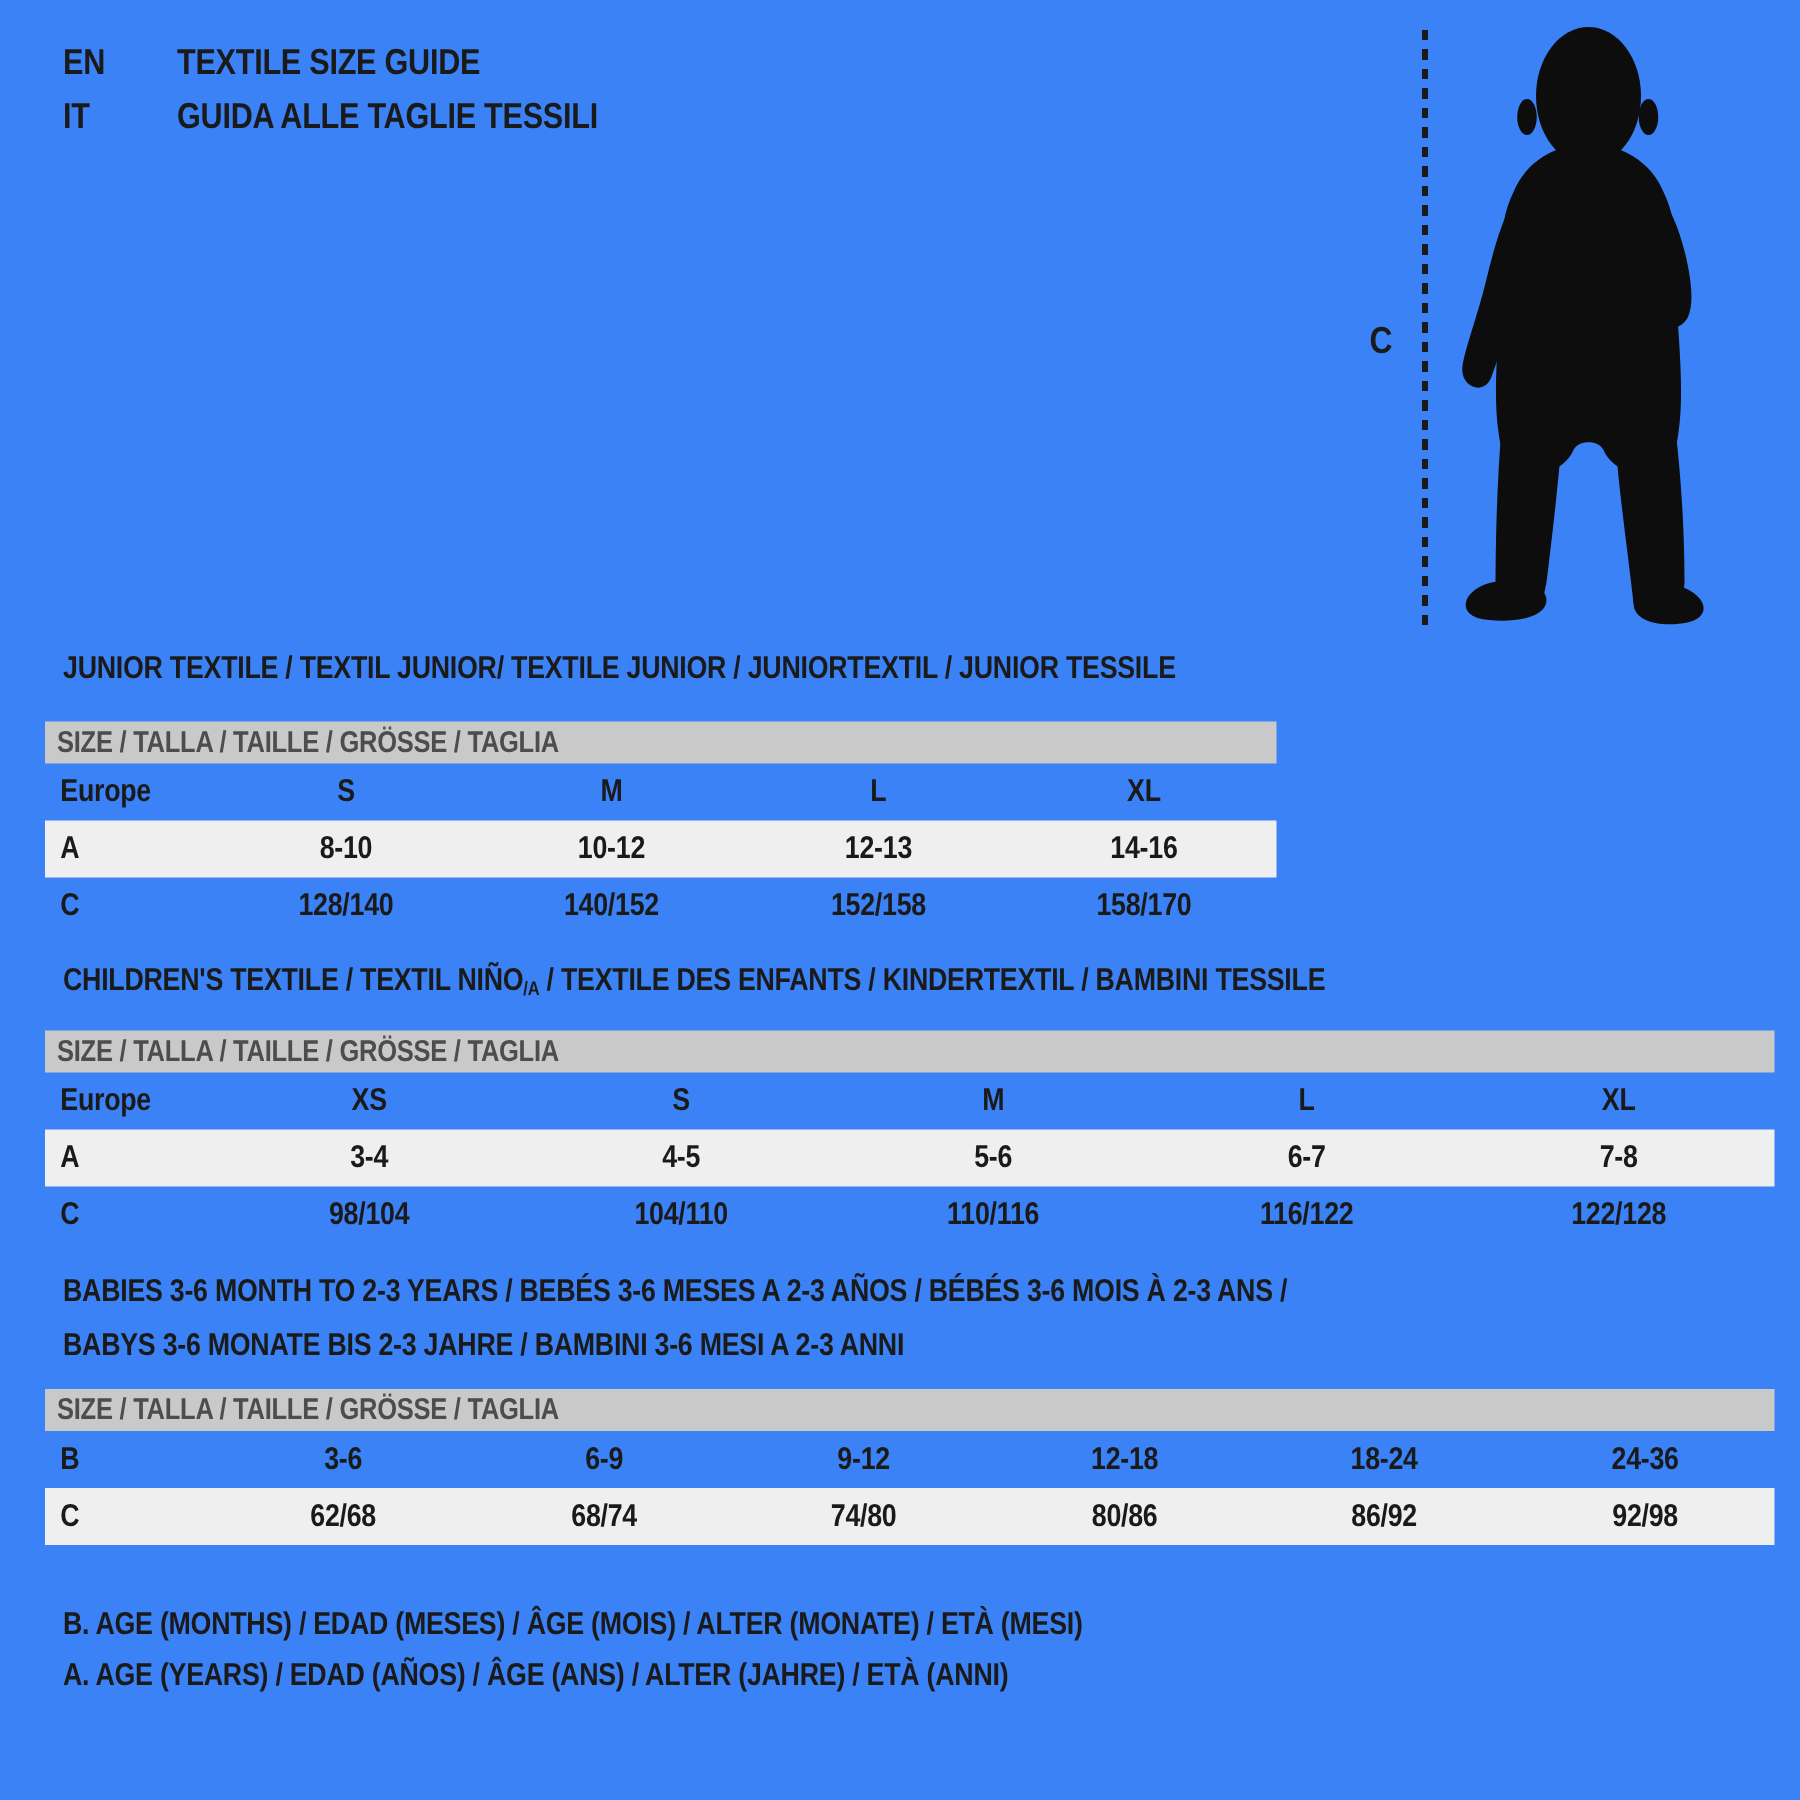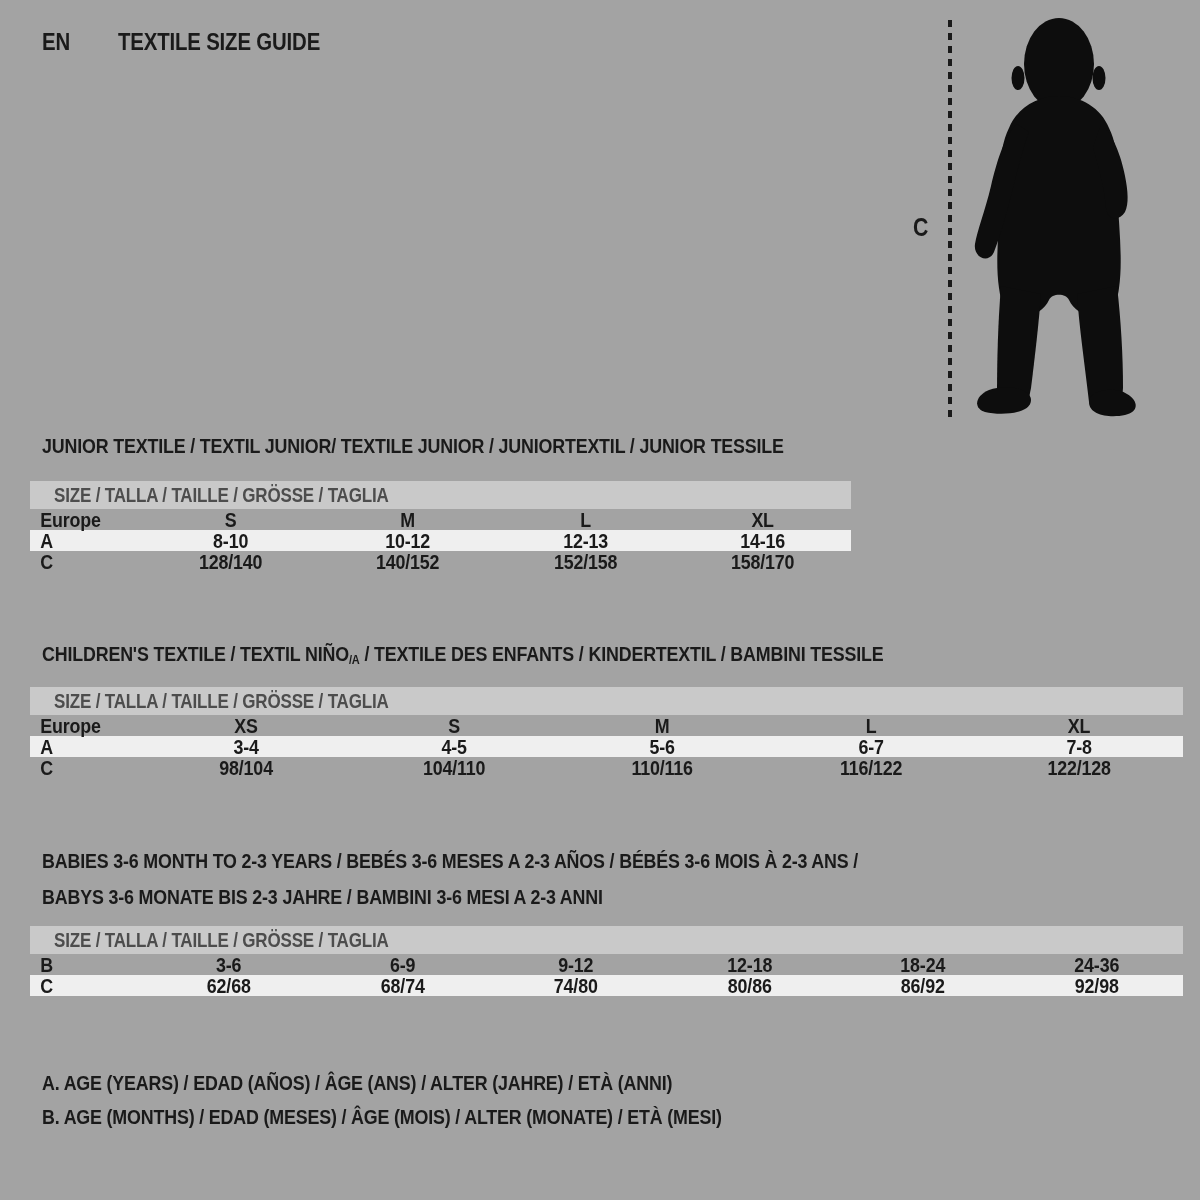--- a/index.html
+++ b/index.html
@@ -1,20 +1,20 @@
 <!DOCTYPE html>
 <html style="--text: #1a1a1a; --table-header-bg: #c9c9c9; --table-header-text: #4d4d4d; --row-alt-bg: #efefef; --silhouette: #0d0d0d;"><head>
 <meta charset="utf-8">
 <style>
   html, body { margin: 0; padding: 0; background: #fff; }
   .canvas {
     position: relative;
     width: 1200px;
     height: 1200px;
-    background: #a3a3a3;
+    background: #3b82f6;
     overflow: hidden;
     font-family: "Liberation Sans", "DejaVu Sans", sans-serif;
     font-weight: bold;
     color: var(--text, #1a1a1a);
     letter-spacing: -0.2px;
   }
   
   .lx { transform: scaleX(0.85); transform-origin: left center; display: inline-block; white-space: nowrap; }
   .cx { transform: scaleX(0.85); transform-origin: center center; }
 
@@ -38,44 +38,48 @@
   .title-children { top: 642px; }
   .title-babies { top: 843px; line-height: 36px; }
   .title-sub { font-size: 13px; position: relative; top: 3px; }
 
   
   .table { position: absolute; left: 30px; }
   .t-junior { top: 481px; width: 821px; }
   .t-children { top: 687px; width: 1153px; }
   .t-babies { top: 926px; width: 1153px; }
   .thead {
-    height: 28px; display: flex; align-items: center; padding-left: 24px;
+    height: 28px; display: flex; align-items: center; padding-left: 8px;
     background: var(--table-header-bg, #c9c9c9); color: var(--table-header-text, #4d4d4d);
     font-size: 20px;
   }
-  .trow { display: flex; align-items: center; height: 21px; font-size: 21px; }
+  .trow { display: flex; align-items: center; height: 38px; font-size: 21px; }
   .trow.alt { background: var(--row-alt-bg, #efefef); }
   .tlabel { width: 100px; padding-left: 12px; flex: none; }
   .tcell { flex: 1 1 0; text-align: center; }
 
   
   .legend { position: absolute; left: 42px; top: 1066px; }
   .legend-line { height: 34px; display: flex; align-items: center; font-size: 21px; white-space: nowrap; }
 
   svg .fill { fill: var(--silhouette, #0d0d0d); }
 </style>
 </head>
 <body>
 
 <div class="canvas">
 
   <header class="langs">
     <div class="lang-row">
       <span class="lang-code lx">EN</span>
       <span class="lx">TEXTILE SIZE GUIDE</span>
+    </div>
+    <div class="lang-row">
+      <span class="lang-code lx">IT</span>
+      <span class="lx">GUIDA ALLE TAGLIE TESSILI</span>
     </div>
   </header>
 
   <div class="figure">
     <span class="c-label lx">C</span>
     <div class="dash-line"></div>
     <svg class="baby-svg" viewBox="0 0 175 402" xmlns="http://www.w3.org/2000/svg" aria-hidden="true">
       <g class="fill">
         <ellipse cx="94" cy="48" rx="35" ry="46"></ellipse>
         <ellipse cx="53" cy="62" rx="6.5" ry="12"></ellipse>
@@ -173,20 +177,20 @@
       <div class="tcell cx">68/74</div>
       <div class="tcell cx">74/80</div>
       <div class="tcell cx">80/86</div>
       <div class="tcell cx">86/92</div>
       <div class="tcell cx">92/98</div>
     </div>
   </div>
 
   <footer class="legend">
     <div class="legend-line">
-        <span class="lx">A. AGE (YEARS) / EDAD (AÑOS) / ÂGE (ANS) / ALTER (JAHRE) / ETÀ (ANNI)</span>
+        <span class="lx">B. AGE (MONTHS) / EDAD (MESES) / ÂGE (MOIS) / ALTER (MONATE) / ETÀ (MESI)</span>
       </div>
     <div class="legend-line">
-        <span class="lx">B. AGE (MONTHS) / EDAD (MESES) / ÂGE (MOIS) / ALTER (MONATE) / ETÀ (MESI)</span>
+        <span class="lx">A. AGE (YEARS) / EDAD (AÑOS) / ÂGE (ANS) / ALTER (JAHRE) / ETÀ (ANNI)</span>
       </div>
   </footer>
 
 </div>
 
 </body></html>

